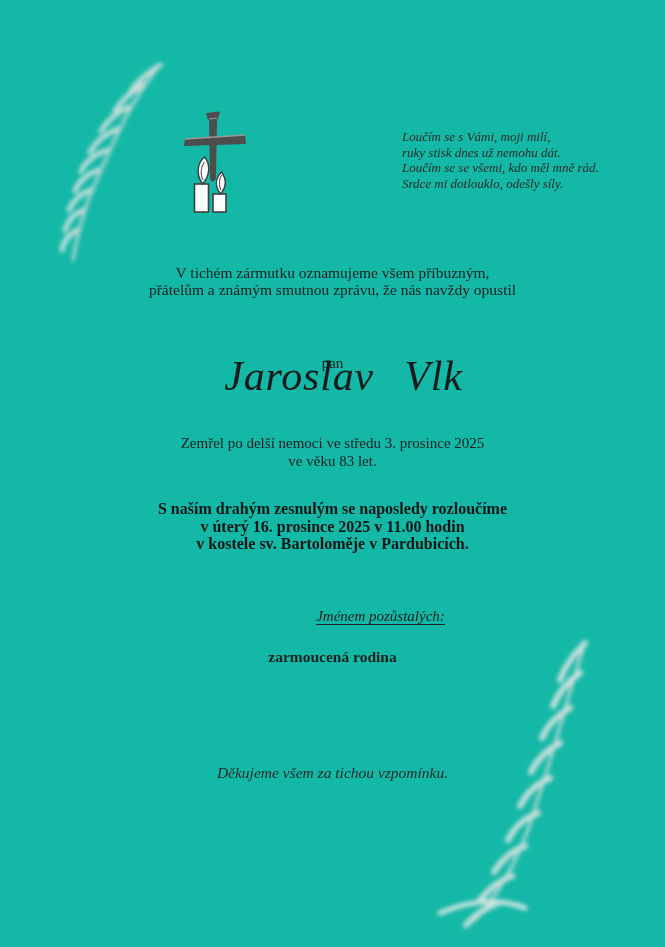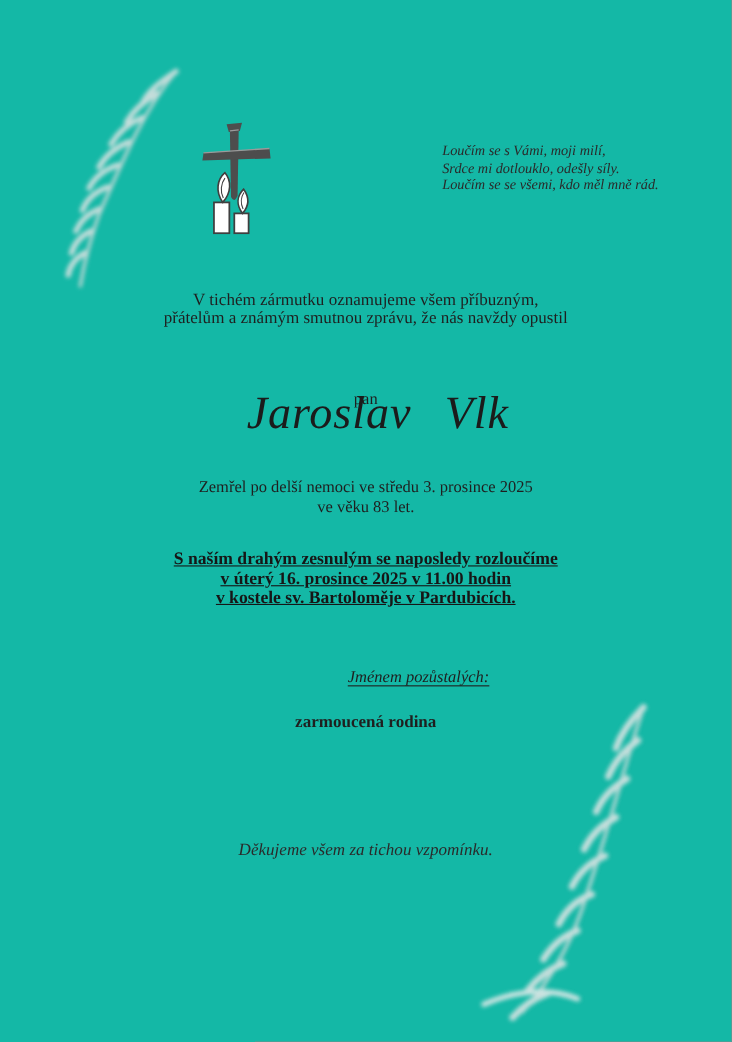--- a/index.html
+++ b/index.html
@@ -23,21 +23,21 @@
   .announce{top:264px;font-size:15.5px;line-height:17px;}
   .salutation{top:326px;font-size:15px;margin-top:29px;}
   .name{
     top:352px;
     font-size:42px;font-style:italic;
     word-spacing:.45em;letter-spacing:.02em;
     color:#1b1b1b;
     padding-left:11px;
   }
   .death{top:435px;font-size:15px;line-height:17.5px;}
-  .farewell{top:500px;font-size:16px;font-weight:bold;line-height:17.5px;color:#161616;text-decoration:underline;}
+  .farewell{top:500px;font-size:16px;font-weight:bold;line-height:17.5px;color:#161616;}
   .behalf{top:608px;font-size:15px;font-style:italic;padding-left:48px;}
   .behalf span{text-decoration:underline;text-underline-offset:3px;}
   .family{top:648px;font-size:15.5px;font-weight:bold;}
   .thanks{top:764px;font-size:15.5px;font-style:italic;color:#2a2a2a;}
 </style>
 </head>
 <body>
 
 <div class="page">
 
@@ -87,22 +87,23 @@
 
     <path d="M20.5,74 C13.5,64 15.5,53 22.5,47 C28.5,54 28.5,65 20.5,74 Z" fill="#ffffff" stroke="#3f3f3f" stroke-width="1.5"></path>
     <path d="M21,70 C18,64 18.8,57 22.5,52" fill="none" stroke="#3f3f3f" stroke-width="1"></path>
 
     <path d="M38.5,84 C32.5,76 33.5,68 39.5,62 C44.5,69 44.5,77 38.5,84 Z" fill="#ffffff" stroke="#3f3f3f" stroke-width="1.5"></path>
     <path d="M39,80 C36.5,75 37,69 39.8,65" fill="none" stroke="#3f3f3f" stroke-width="1"></path>
   </svg>
 
   <div class="poem">
     <div>Loučím se s Vámi, moji milí,</div>
+    <div>ruky stisk dnes už nemohu dát.</div>
+    <div>Loučím se se všemi, kdo měl mně rád.</div>
     <div>Srdce mi dotlouklo, odešly síly.</div>
-    <div>Loučím se se všemi, kdo měl mně rád.</div>
   </div>
 
   <div class="centered announce">
     <div>V tichém zármutku oznamujeme všem příbuzným,</div>
     <div>přátelům a známým smutnou zprávu, že nás navždy opustil</div>
   </div>
 
   <div class="centered salutation">pan</div>
 
   <div class="centered name">Jaroslav Vlk</div>

